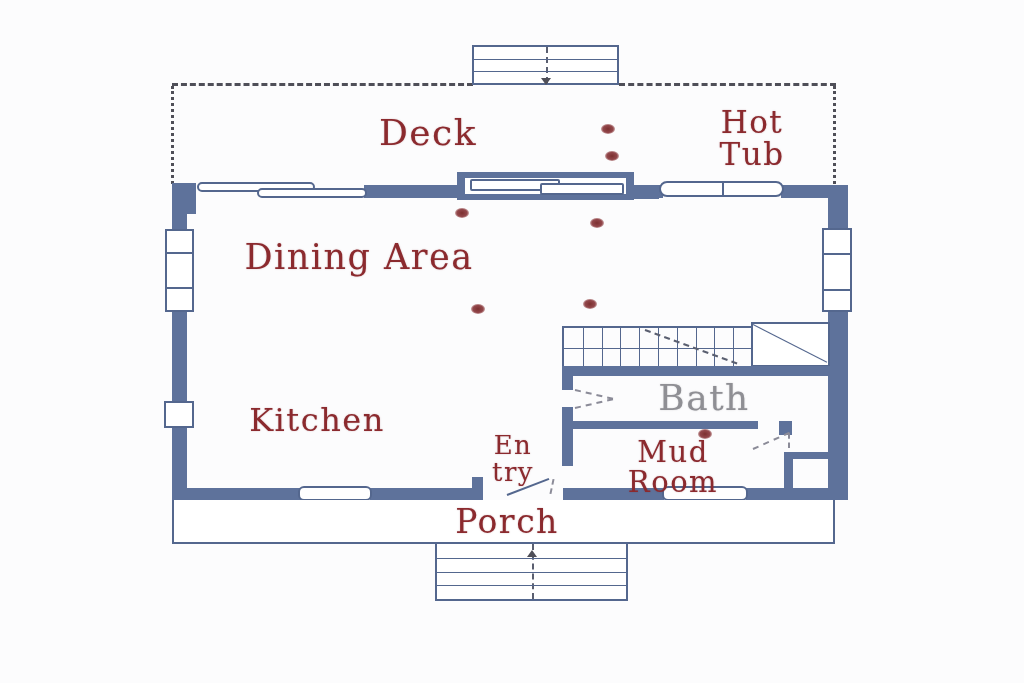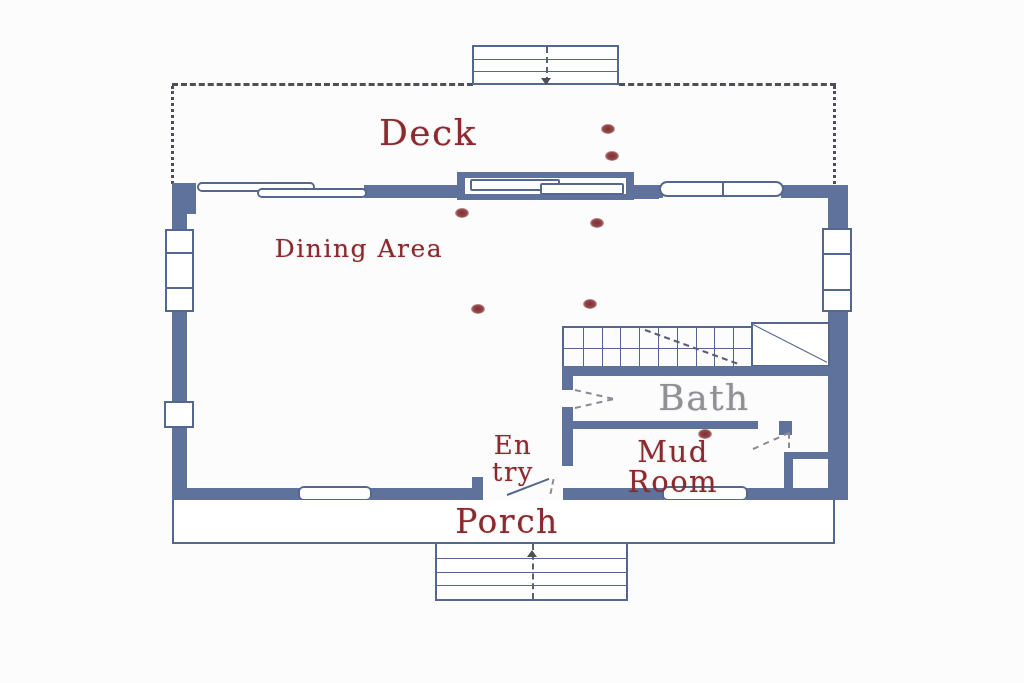--- a/index.html
+++ b/index.html
@@ -155,21 +155,24 @@
       <div class="dot" style="left: 608px; top: 129px;"></div>
       <div class="dot" style="left: 612px; top: 156px;"></div>
       <div class="dot" style="left: 462px; top: 213px;"></div>
       <div class="dot" style="left: 597px; top: 223px;"></div>
       <div class="dot" style="left: 478px; top: 309px;"></div>
       <div class="dot" style="left: 590px; top: 304px;"></div>
       <div class="dot" style="left: 705px; top: 434px;"></div>
     </div>
 
   <div class="label" style="left:428px;top:133px;font-size:36px">Deck</div>
-  <div class="label" style="left:359px;top:249px;font-size:25px">Dining Area</div>
+  <div class="label" style="left:752px;top:138px;font-size:31px">Hot
+Tub</div>
+  <div class="label" style="left:359px;top:257px;font-size:35px">Dining Area</div>
+  <div class="label" style="left:317px;top:421px;font-size:32px">Kitchen</div>
   <div class="label" style="left:513px;top:459px;font-size:26px">En
 try</div>
   <div class="label gray" style="left:704px;top:398px;font-size:36px">Bath</div>
   <div class="label" style="left:673px;top:467px;font-size:29px">Mud
 Room</div>
   <div class="label" style="left:507px;top:522px;font-size:33px">Porch</div>
 
 
 </div>
 

